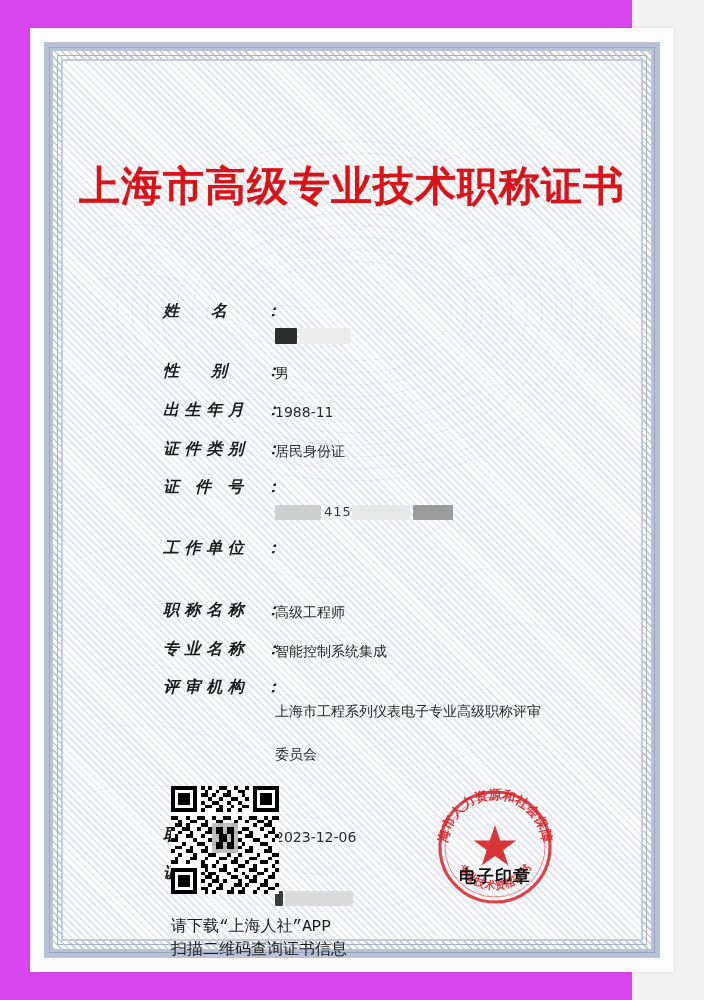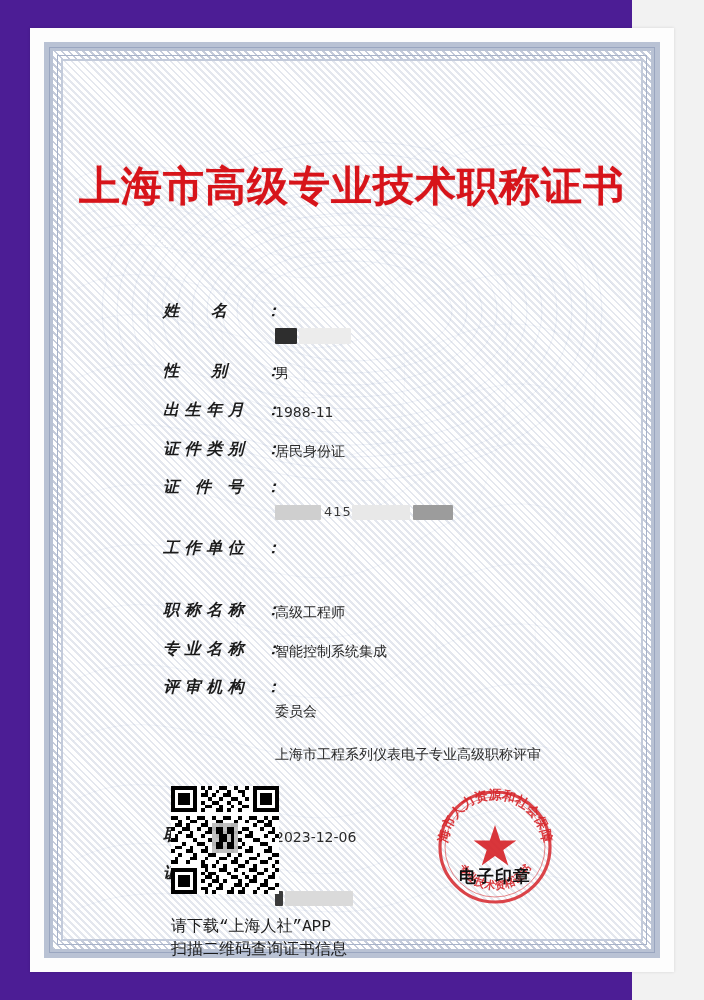--- a/index.html
+++ b/index.html
@@ -11,21 +11,21 @@
     width: 704px;
     height: 1000px;
     overflow: hidden;
     font-family: "Liberation Sans", sans-serif;
   }
 
   .page {
     position: relative;
     width: 632px;
     height: 1000px;
-    background: #4c1d95;
+    background: #d946ef;
   }
 
   
   .certificate {
     position: absolute;
     left: 30px;
     top: 28px;
     width: 644px;
     height: 944px;
     background: #fdfdfd;
@@ -381,22 +381,22 @@
         </div>
 
         <div class="row">
           <div class="label">
             <span class="lbl-text">
                 <span>评 审 机 构</span>
               </span>
             <span class="colon">：</span>
           </div>
           <div class="value">
+            <div>上海市工程系列仪表电子专业高级职称评审</div>
             <div>委员会</div>
-            <div>上海市工程系列仪表电子专业高级职称评审</div>
           </div>
         </div>
 
         <div class="group-gap2"></div>
 
         <div class="row">
           <div class="label">
             <span class="lbl-text">
                 <span>取得职称时间</span>
               </span>

